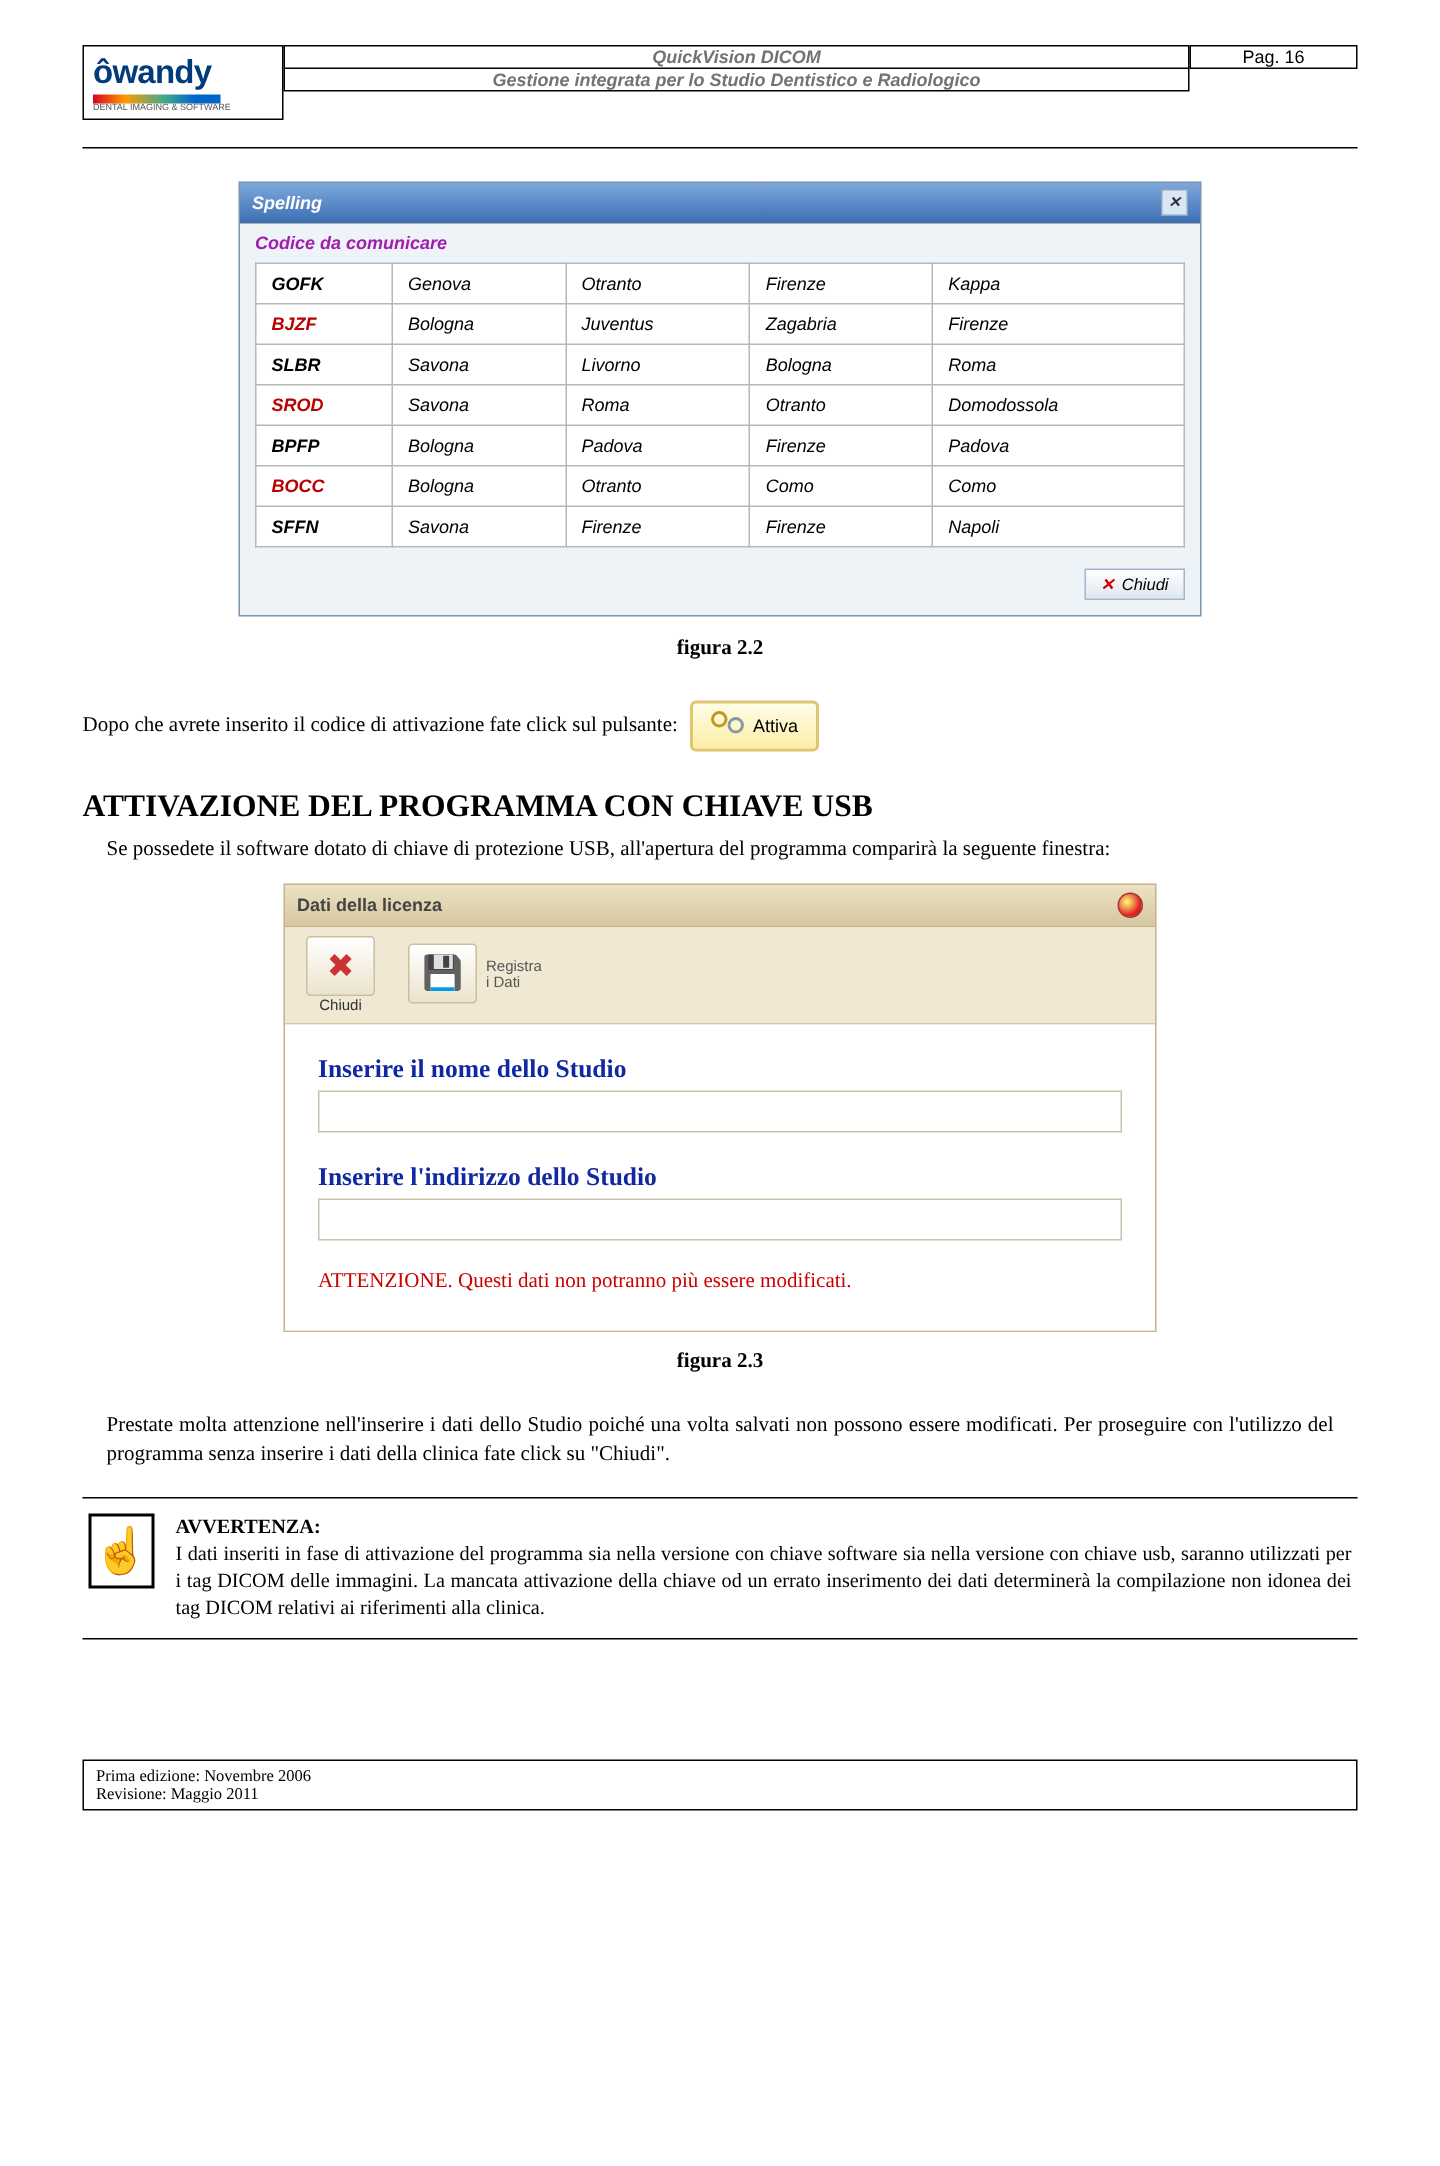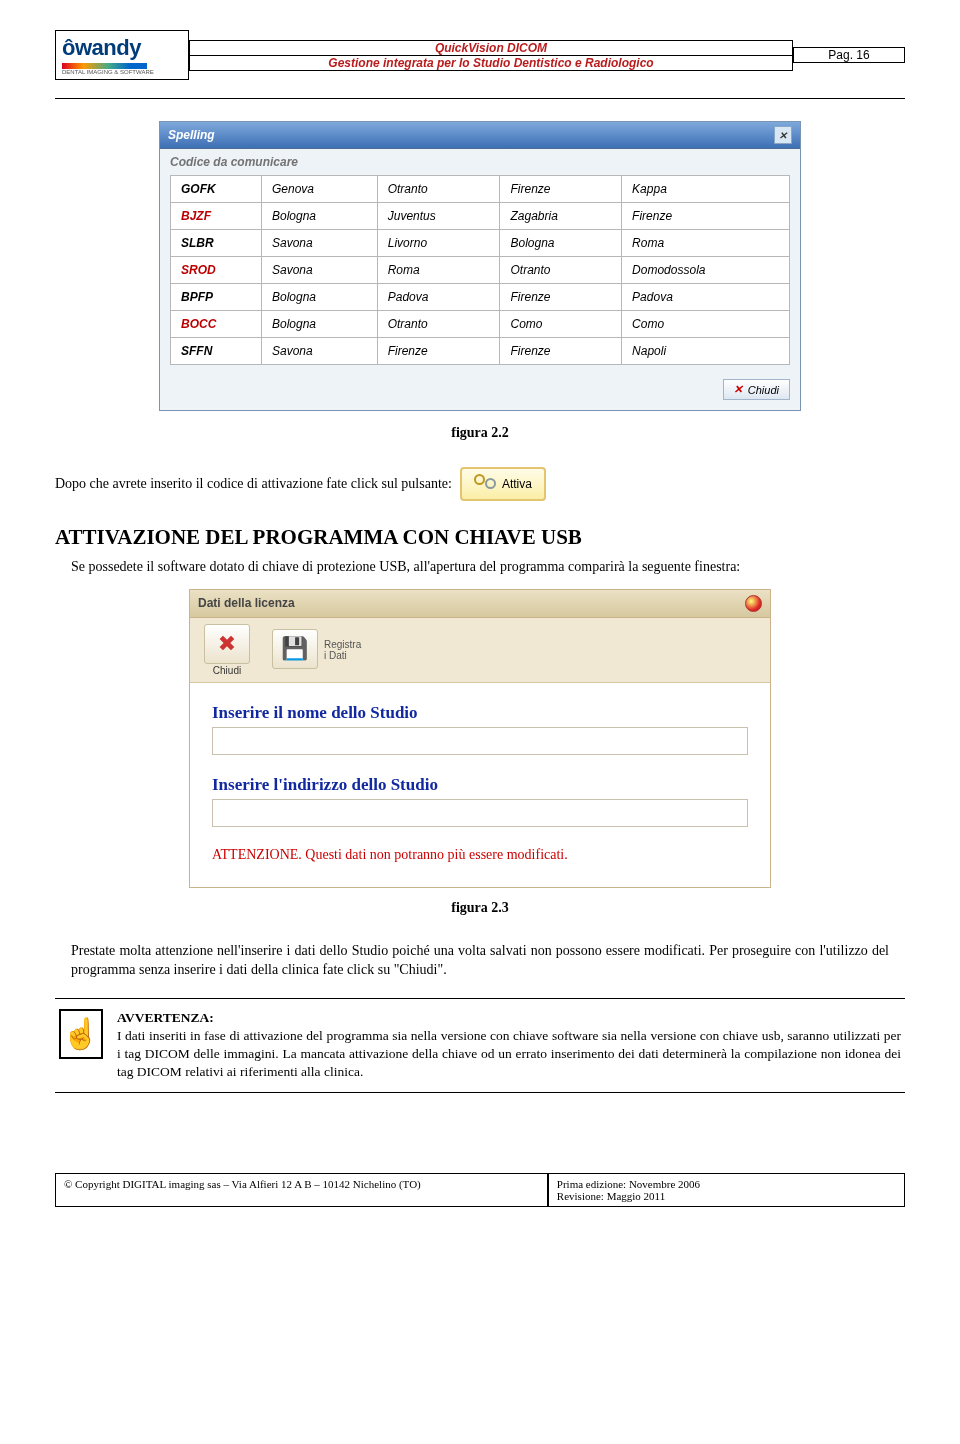--- a/index.html
+++ b/index.html
@@ -10,21 +10,21 @@
     background: #fff;
     width: 960px;
   }
   .page {
     padding: 30px 55px 20px 55px;
     box-sizing: border-box;
   }
   
   .doc-head {
     display: flex;
-    align-items: center;
+    align-items: flex-start;
     border-collapse: collapse;
     margin-bottom: 18px;
   }
   .doc-head > div {
     border: 1px solid #000;
   }
   .head-logo {
     width: 120px;
     padding: 4px 6px;
     display: flex;
@@ -53,21 +53,21 @@
     flex-direction: column;
   }
   .head-mid > div {
     flex: 1;
     display: flex;
     align-items: center;
     justify-content: center;
     font-weight: bold;
     font-style: italic;
     font-size: 12px;
-    color:#b91c1c;
+    color:#737373;
   }
   .head-mid > div + div { border-top: 1px solid #000; }
   .head-right {
     width: 110px;
     display: flex;
     align-items: center;
     justify-content: center;
     font-size: 12px;
   }
   hr.thin { border: none; border-top: 1px solid #000; margin: 8px 0 22px; }
@@ -95,21 +95,21 @@
     width: 16px; height: 16px;
     background:#d9e6f4;
     color:#333;
     display:flex;align-items:center;justify-content:center;
     border:1px solid #8aa6c5;
     font-size:10px;
     cursor:pointer;
   }
   .win-sub {
     font-weight: bold;
-    color:#737373;
+    color:#a21caf;
     padding:6px 10px 2px;
     font-size:12px;
   }
   table.codes {
     width: calc(100% - 20px);
     margin: 4px 10px 8px;
     border-collapse: collapse;
     background:#fff;
   }
   table.codes td {
@@ -364,20 +364,19 @@
 
   <div class="adv">
     <div class="adv-icon">☝</div>
     <div class="adv-text">
       <strong>AVVERTENZA:</strong>
       <span>I dati inseriti in fase di attivazione del programma sia nella versione con chiave software sia nella versione con chiave usb, saranno utilizzati per i tag DICOM delle immagini. La mancata attivazione della chiave od un errato inserimento dei dati determinerà la compilazione non idonea dei tag DICOM relativi ai riferimenti alla clinica.</span>
     </div>
   </div>
 
   <div class="footer">
-    <div class="f1">© Copyright DIGITAL imaging sas – Via Alfieri 12 A B – 10142 Nichelino (TO)</div>
     <div class="f2">
       <span>Prima edizione: Novembre 2006</span><br>
       <span>Revisione: Maggio 2011</span>
     </div>
   </div>
 
 </div>
 
 </body></html>

